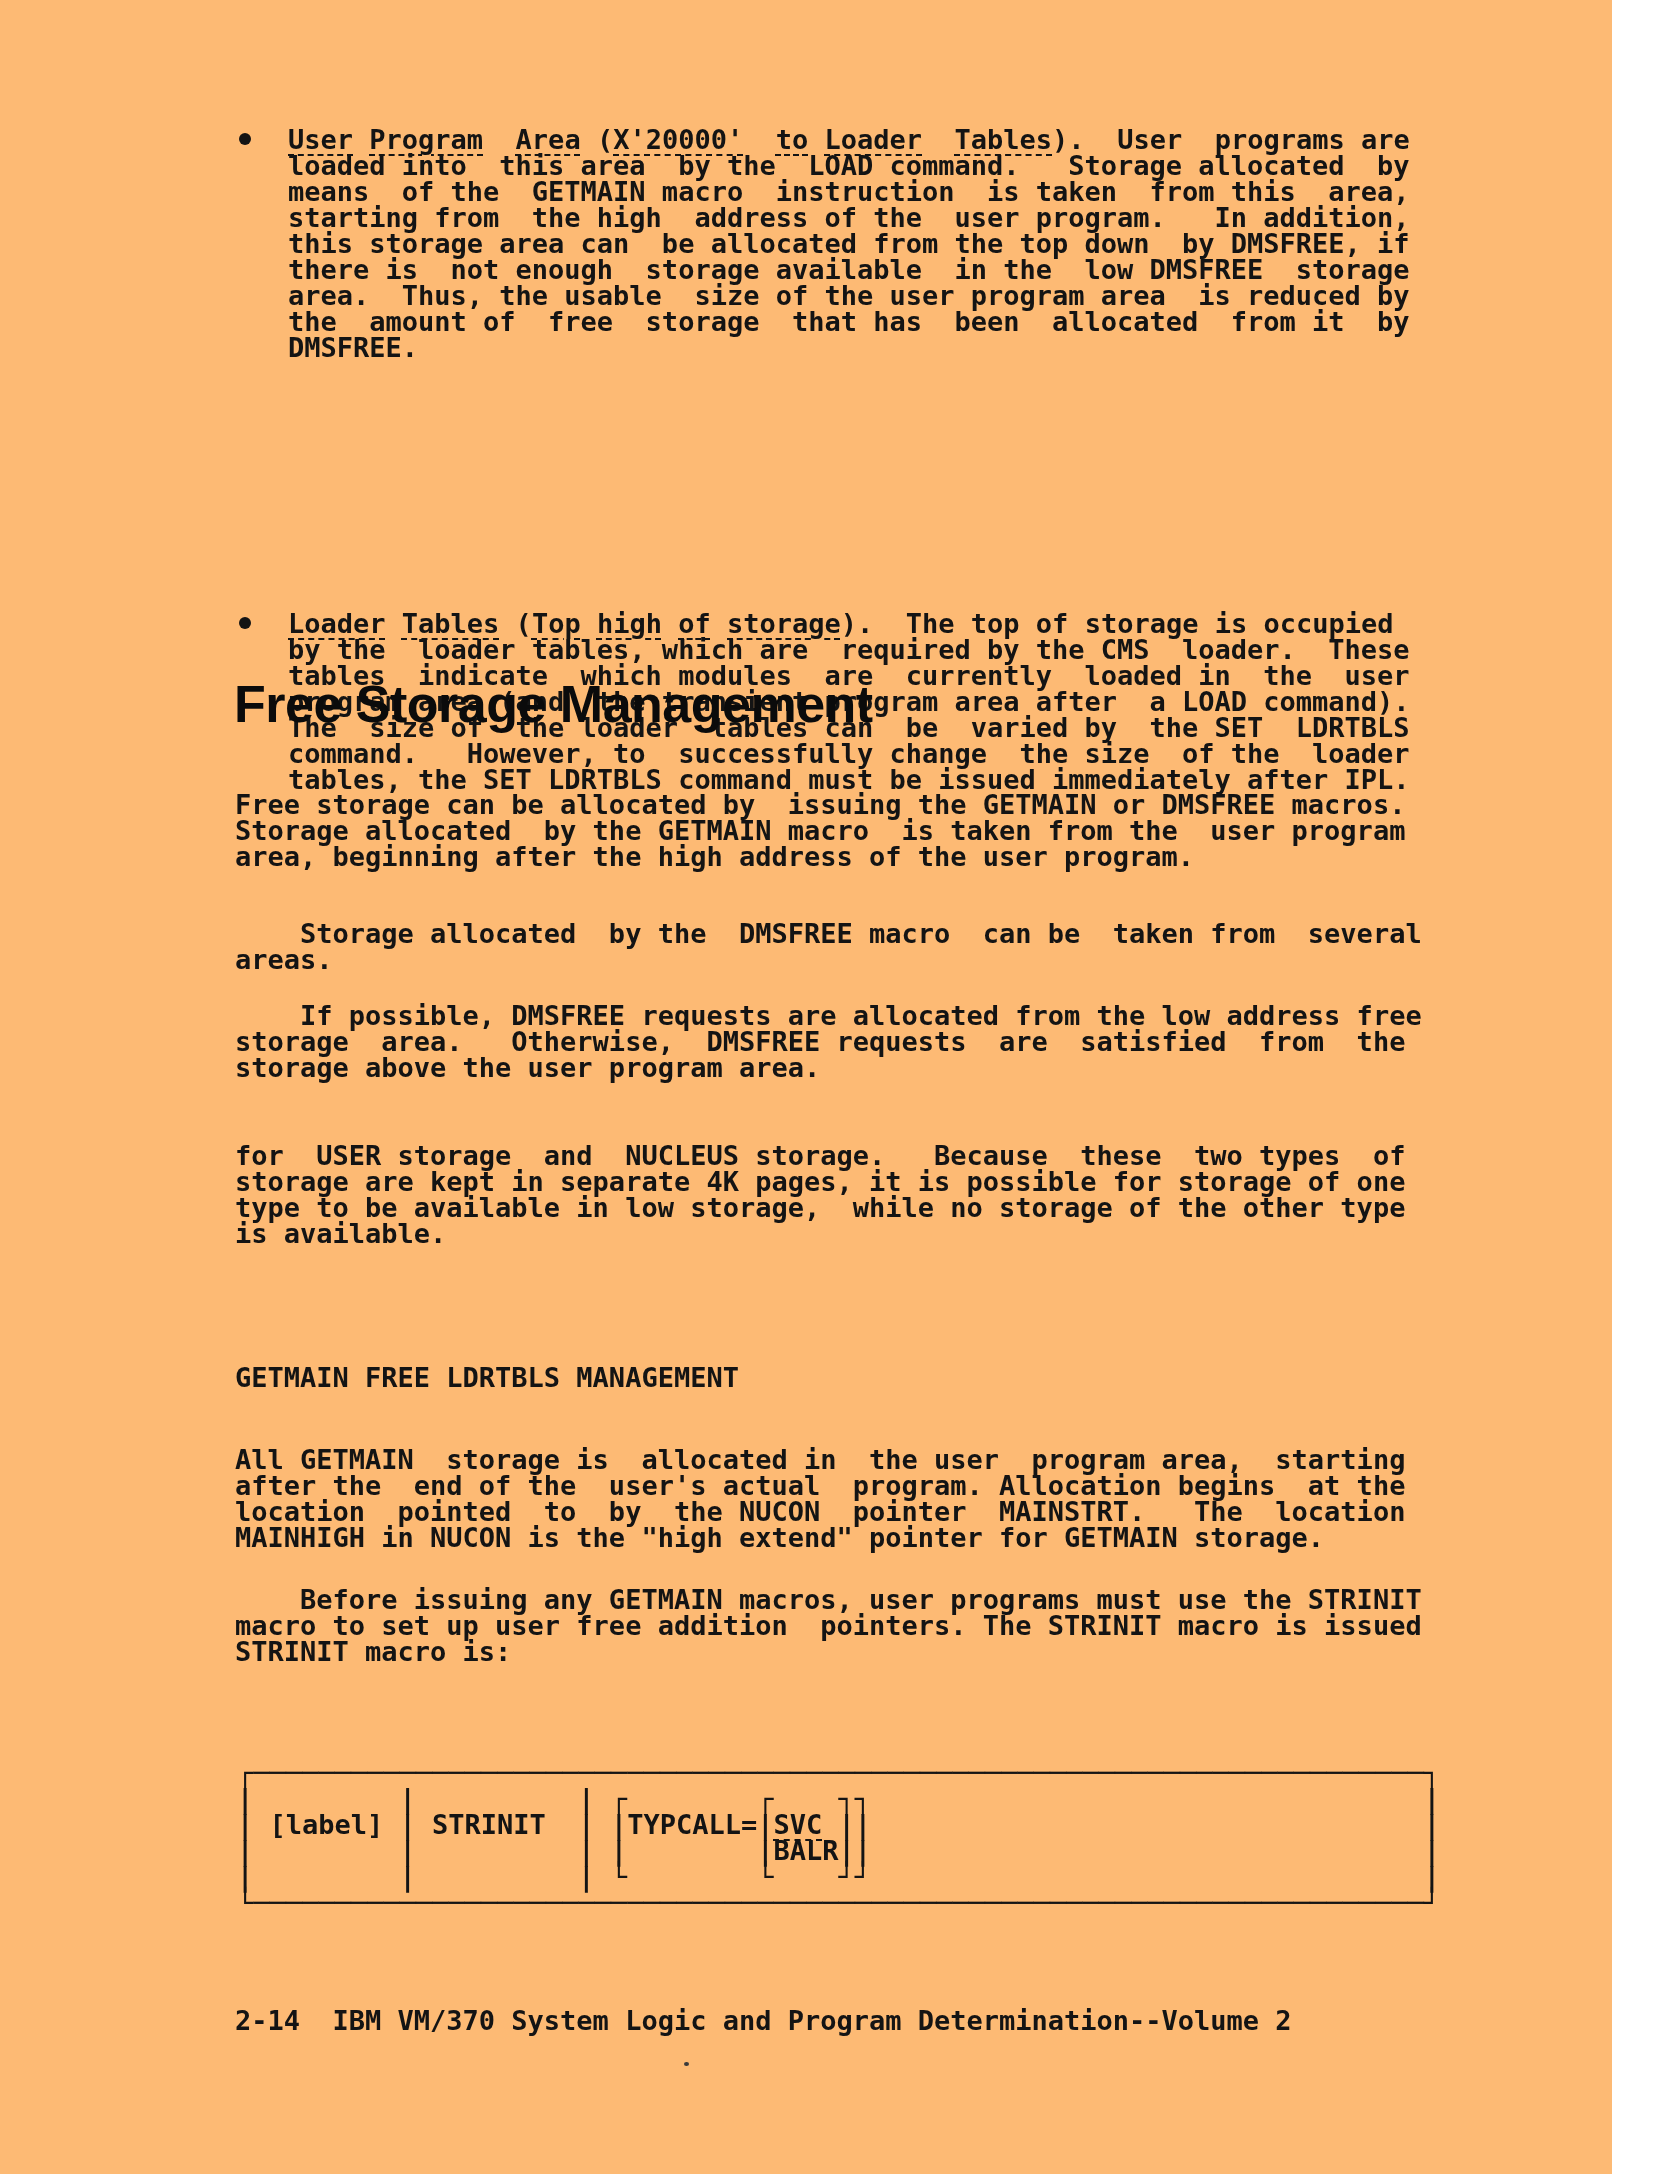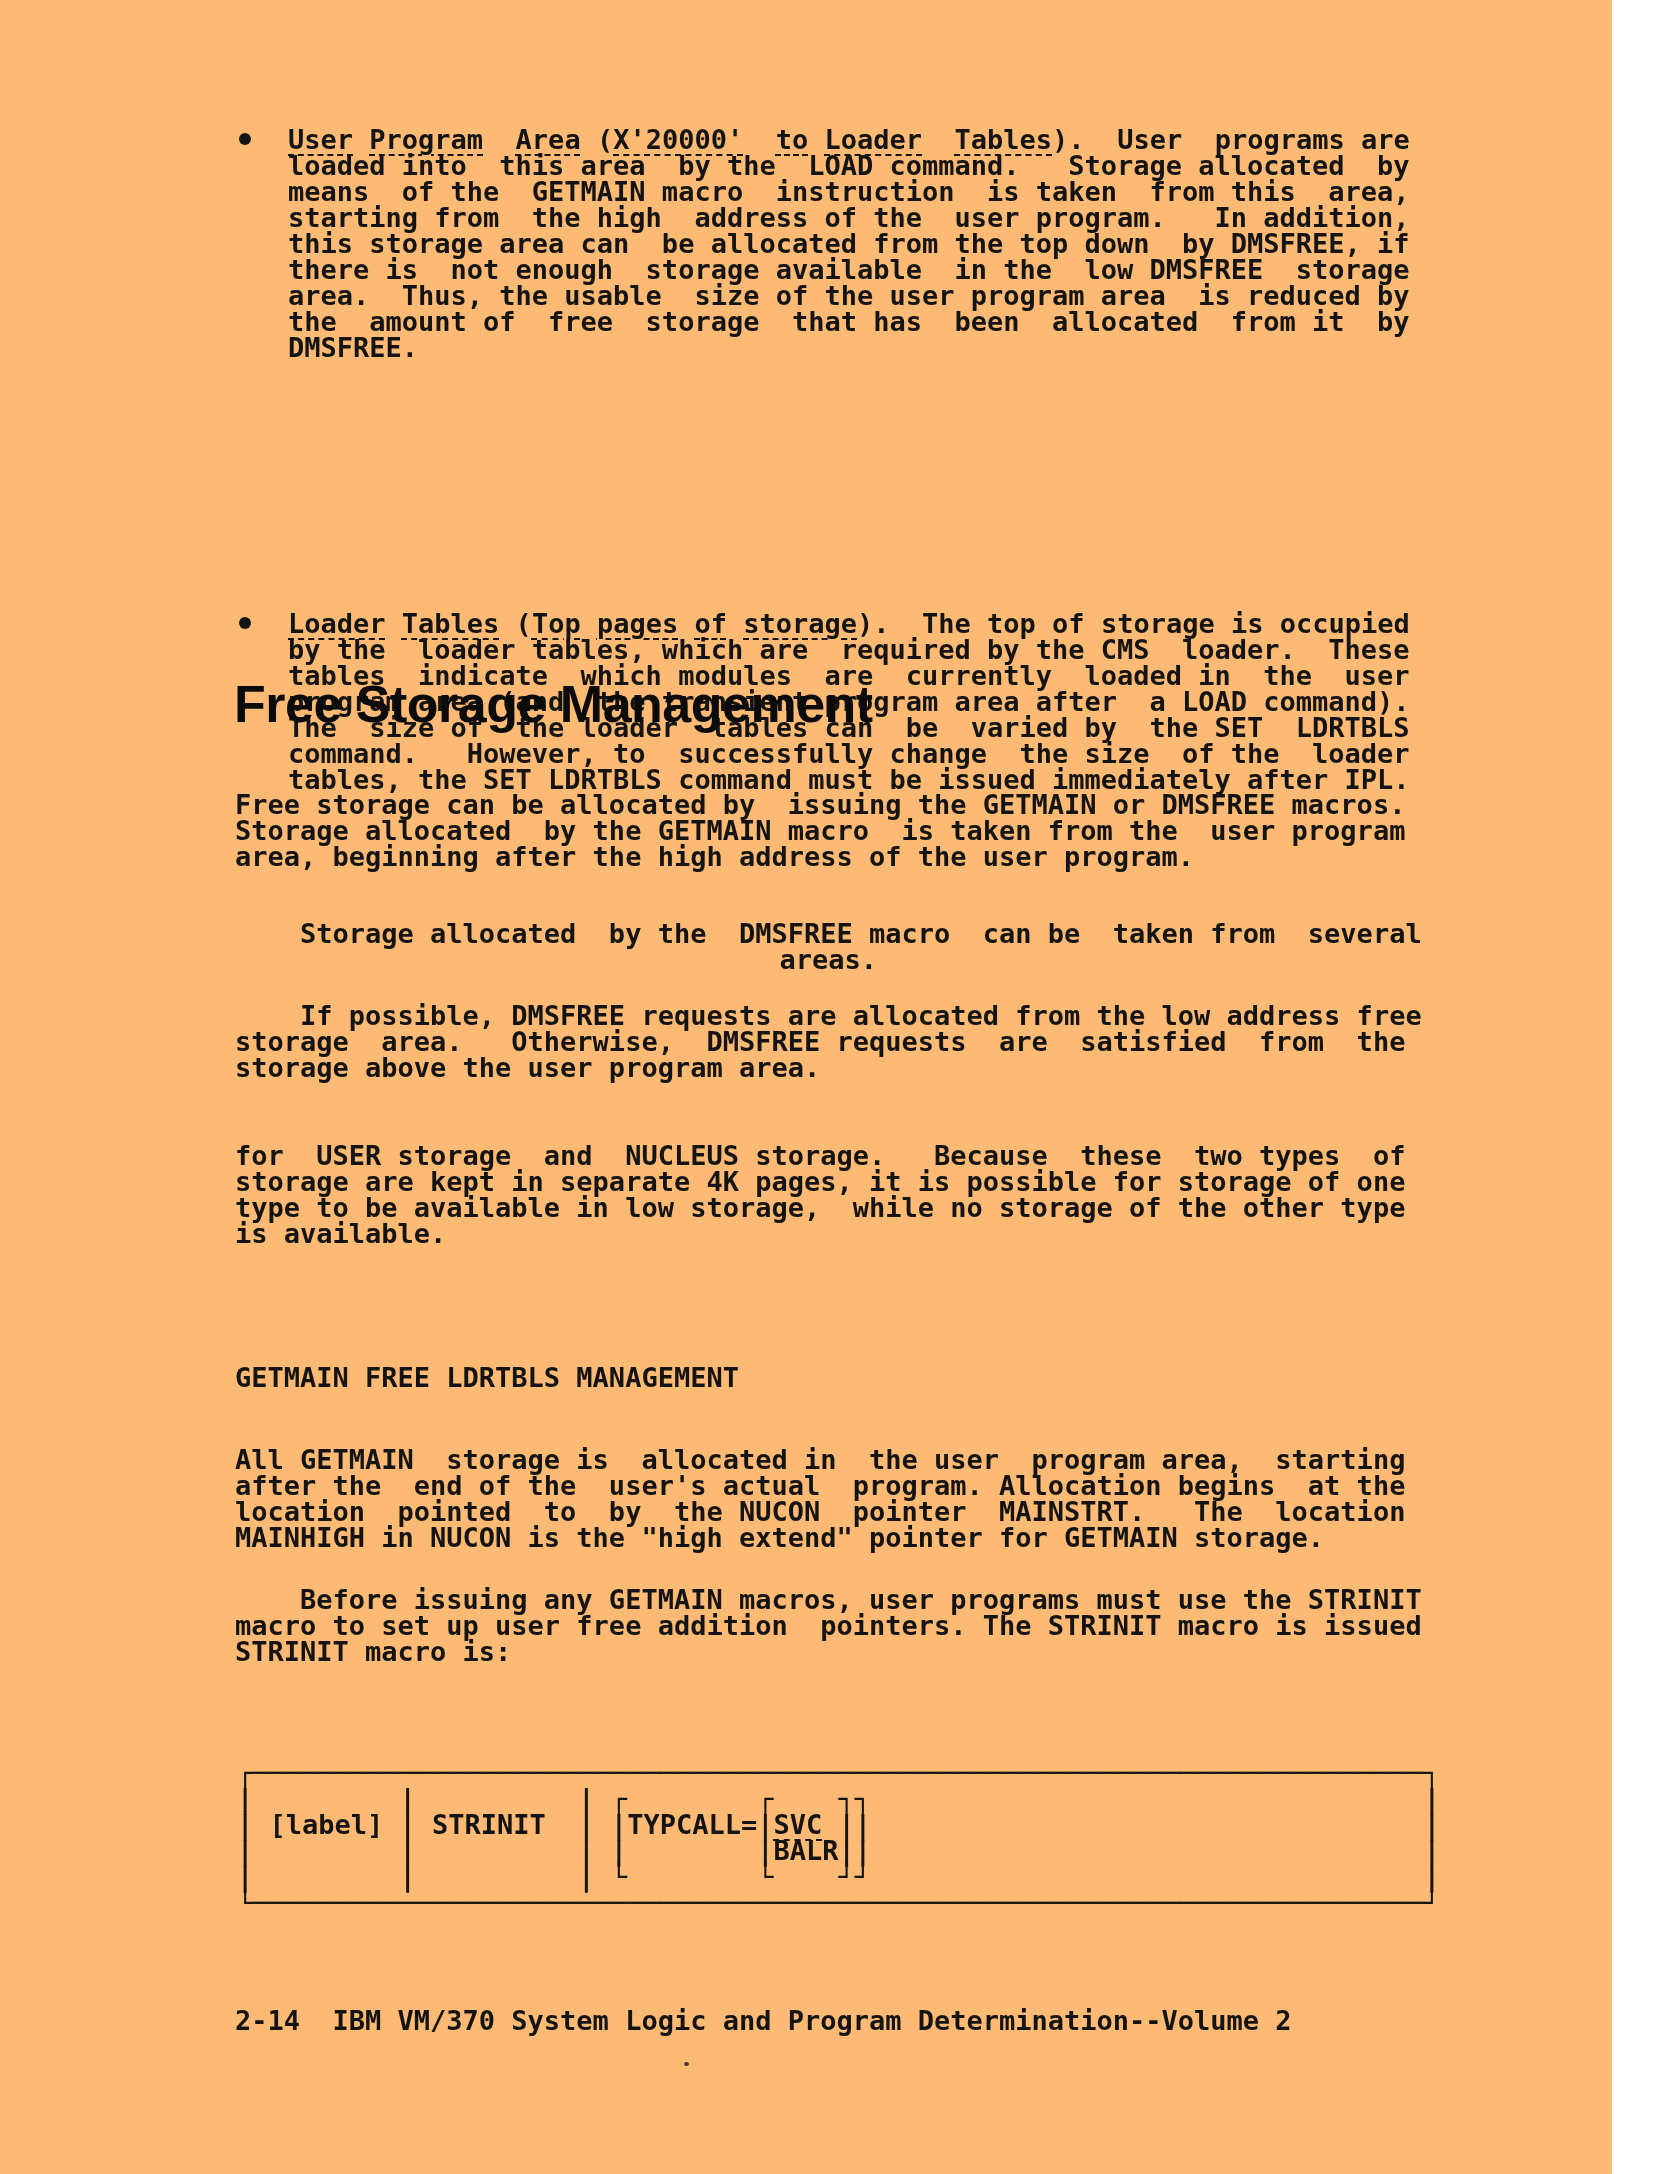--- a/index.html
+++ b/index.html
@@ -69,40 +69,40 @@
         <div class="tline">this storage area can  be allocated from the top down  by DMSFREE, if</div>
         <div class="tline">there is  not enough  storage available  in the  low DMSFREE  storage</div>
         <div class="tline">area.  Thus, the usable  size of the user program area  is reduced by</div>
         <div class="tline">the  amount of  free  storage  that has  been  allocated  from it  by</div>
         <div class="tline">DMSFREE.</div>
       </div>
   </div>
 
   <div class="block mono bullet-body" style="left:288px; top:377px;">
     <span class="dot"></span>
-    <div class="tline"><span class="u">Loader</span><span> </span><span class="u">Tables</span><span> (</span><span class="u">Top</span><span> </span><span class="u">pages</span><span> </span><span class="u">of</span><span> </span><span class="u">storage</span><span>).  The top of storage is occupied</span></div>
+    <div class="tline"><span class="u">Loader</span><span> </span><span class="u">Tables</span><span> (</span><span class="u">Top</span><span> </span><span class="u">high</span><span> </span><span class="u">of</span><span> </span><span class="u">storage</span><span>).  The top of storage is occupied</span></div>
     <div>
         <div class="tline">by the  loader tables, which are  required by the CMS  loader.  These</div>
         <div class="tline">tables  indicate  which modules  are  currently  loaded in  the  user</div>
         <div class="tline">program area (and  the transient program area after  a LOAD command).</div>
         <div class="tline">The  size of  the loader  tables can  be  varied by  the SET  LDRTBLS</div>
         <div class="tline">command.   However, to  successfully change  the size  of the  loader</div>
         <div class="tline">tables, the SET LDRTBLS command must be issued immediately after IPL.</div>
       </div>
   </div>
 
   <h1 class="heading" style="left:234px; top:678px;">Free Storage Management</h1>
 
   <div class="block mono" style="left:235px; top:779px;margin-top:13px;">
       <div class="tline">Free storage can be allocated by  issuing the GETMAIN or DMSFREE macros.</div>
       <div class="tline">Storage allocated  by the GETMAIN macro  is taken from the  user program</div>
       <div class="tline">area, beginning after the high address of the user program.</div>
     </div>
 
-  <div class="block mono" style="left:235px; top:921px;text-align:center;">
+  <div class="block mono" style="left:235px; top:921px;">
       <div class="tline">    Storage allocated  by the  DMSFREE macro  can be  taken from  several</div>
       <div class="tline">areas.</div>
     </div>
 
   <div class="block mono" style="left:235px; top:1003px;">
       <div class="tline">    If possible, DMSFREE requests are allocated from the low address free</div>
       <div class="tline">storage  area.   Otherwise,  DMSFREE requests  are  satisfied  from  the</div>
       <div class="tline">storage above the user program area.</div>
     </div>
 

